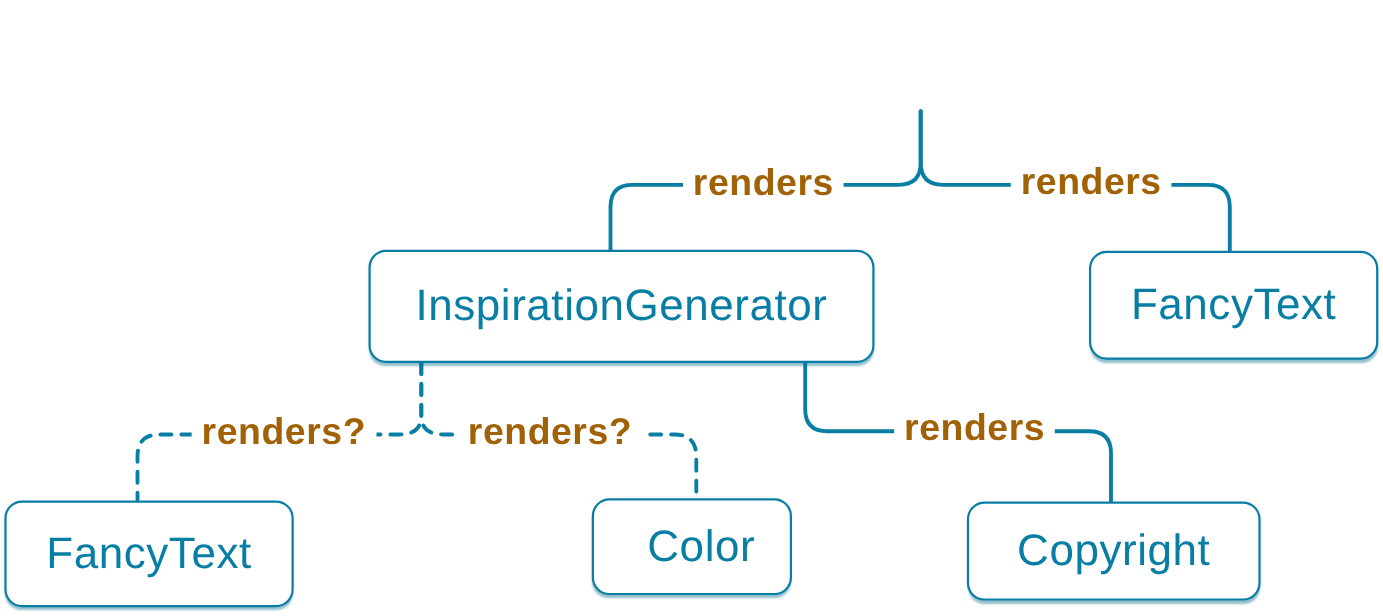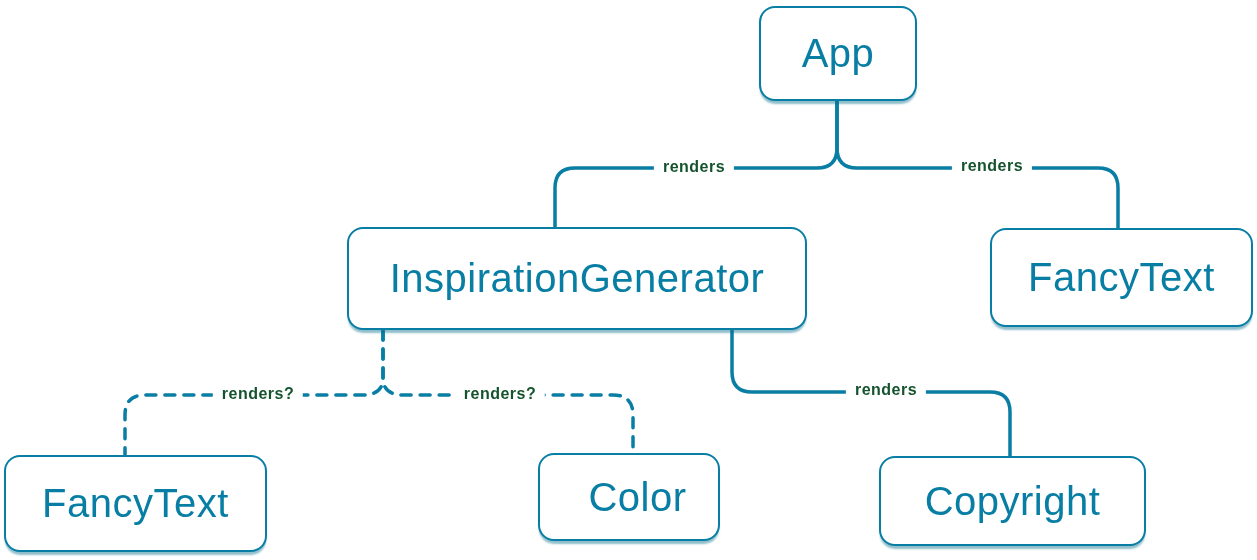--- a/index.html
+++ b/index.html
@@ -45,31 +45,31 @@
   .node-label {
     color: #087ea4;
     font-size: 40px;
     font-weight: 500;
     letter-spacing: 0.5px;
     white-space: nowrap;
   }
   .edge-label {
     position: absolute;
     transform: translate(-50%, -54%);
-    color: #14532d;
+    color: #a16207;
     background: #ffffff;
-    font-size: 16px;
+    font-size: 34px;
     font-weight: 700;
     padding: 0 9px;
     white-space: nowrap;
     letter-spacing: 0.5px;
   }
   
   .n-app        { left: 759px; top: 6px;   width: 158px; height: 95px; }
-  .n-ig         { left: 347px; top: 227px; width: 460px; height: 103px; }
+  .n-ig         { left: 335px; top: 227px; width: 460px; height: 103px; }
   .n-ft-top     { left: 990px; top: 228px; width: 263px; height: 99px; }
   .n-ft-bottom  { left: 4px;   top: 455px; width: 263px; height: 97px; }
   .n-color      { left: 538px; top: 453px; width: 182px; height: 88px; padding-left: 17px; }
   .n-copyright  { left: 879px; top: 456px; width: 267px; height: 90px; }
   
   .l-e0 { left: 694px; top: 168px; }
   .l-e1 { left: 992px; top: 167px; }
   .l-e2 { left: 258px; top: 395px; }
   .l-e3 { left: 500px; top: 395px; }
   .l-e4 { left: 886px; top: 391px; }
@@ -86,23 +86,20 @@
     <path class="edge dashed" d="M383 330 V378 Q383 395 363 395 H145 Q125 395 125 415 V455"></path>
     <path class="edge dashed" d="M383 330 V378 Q383 395 403 395 H613 Q633 395 633 415 V453"></path>
   </svg>
 
   <span class="edge-label l-e0">renders</span>
   <span class="edge-label l-e1">renders</span>
   <span class="edge-label l-e2">renders?</span>
   <span class="edge-label l-e3">renders?</span>
   <span class="edge-label l-e4">renders</span>
 
-  <div class="node n-app">
-    <span class="node-label">App</span>
-  </div>
 
   <div class="node n-ig">
     <span class="node-label">InspirationGenerator</span>
   </div>
 
   <div class="node n-ft-top">
     <span class="node-label">FancyText</span>
   </div>
 
   <div class="node n-ft-bottom">

